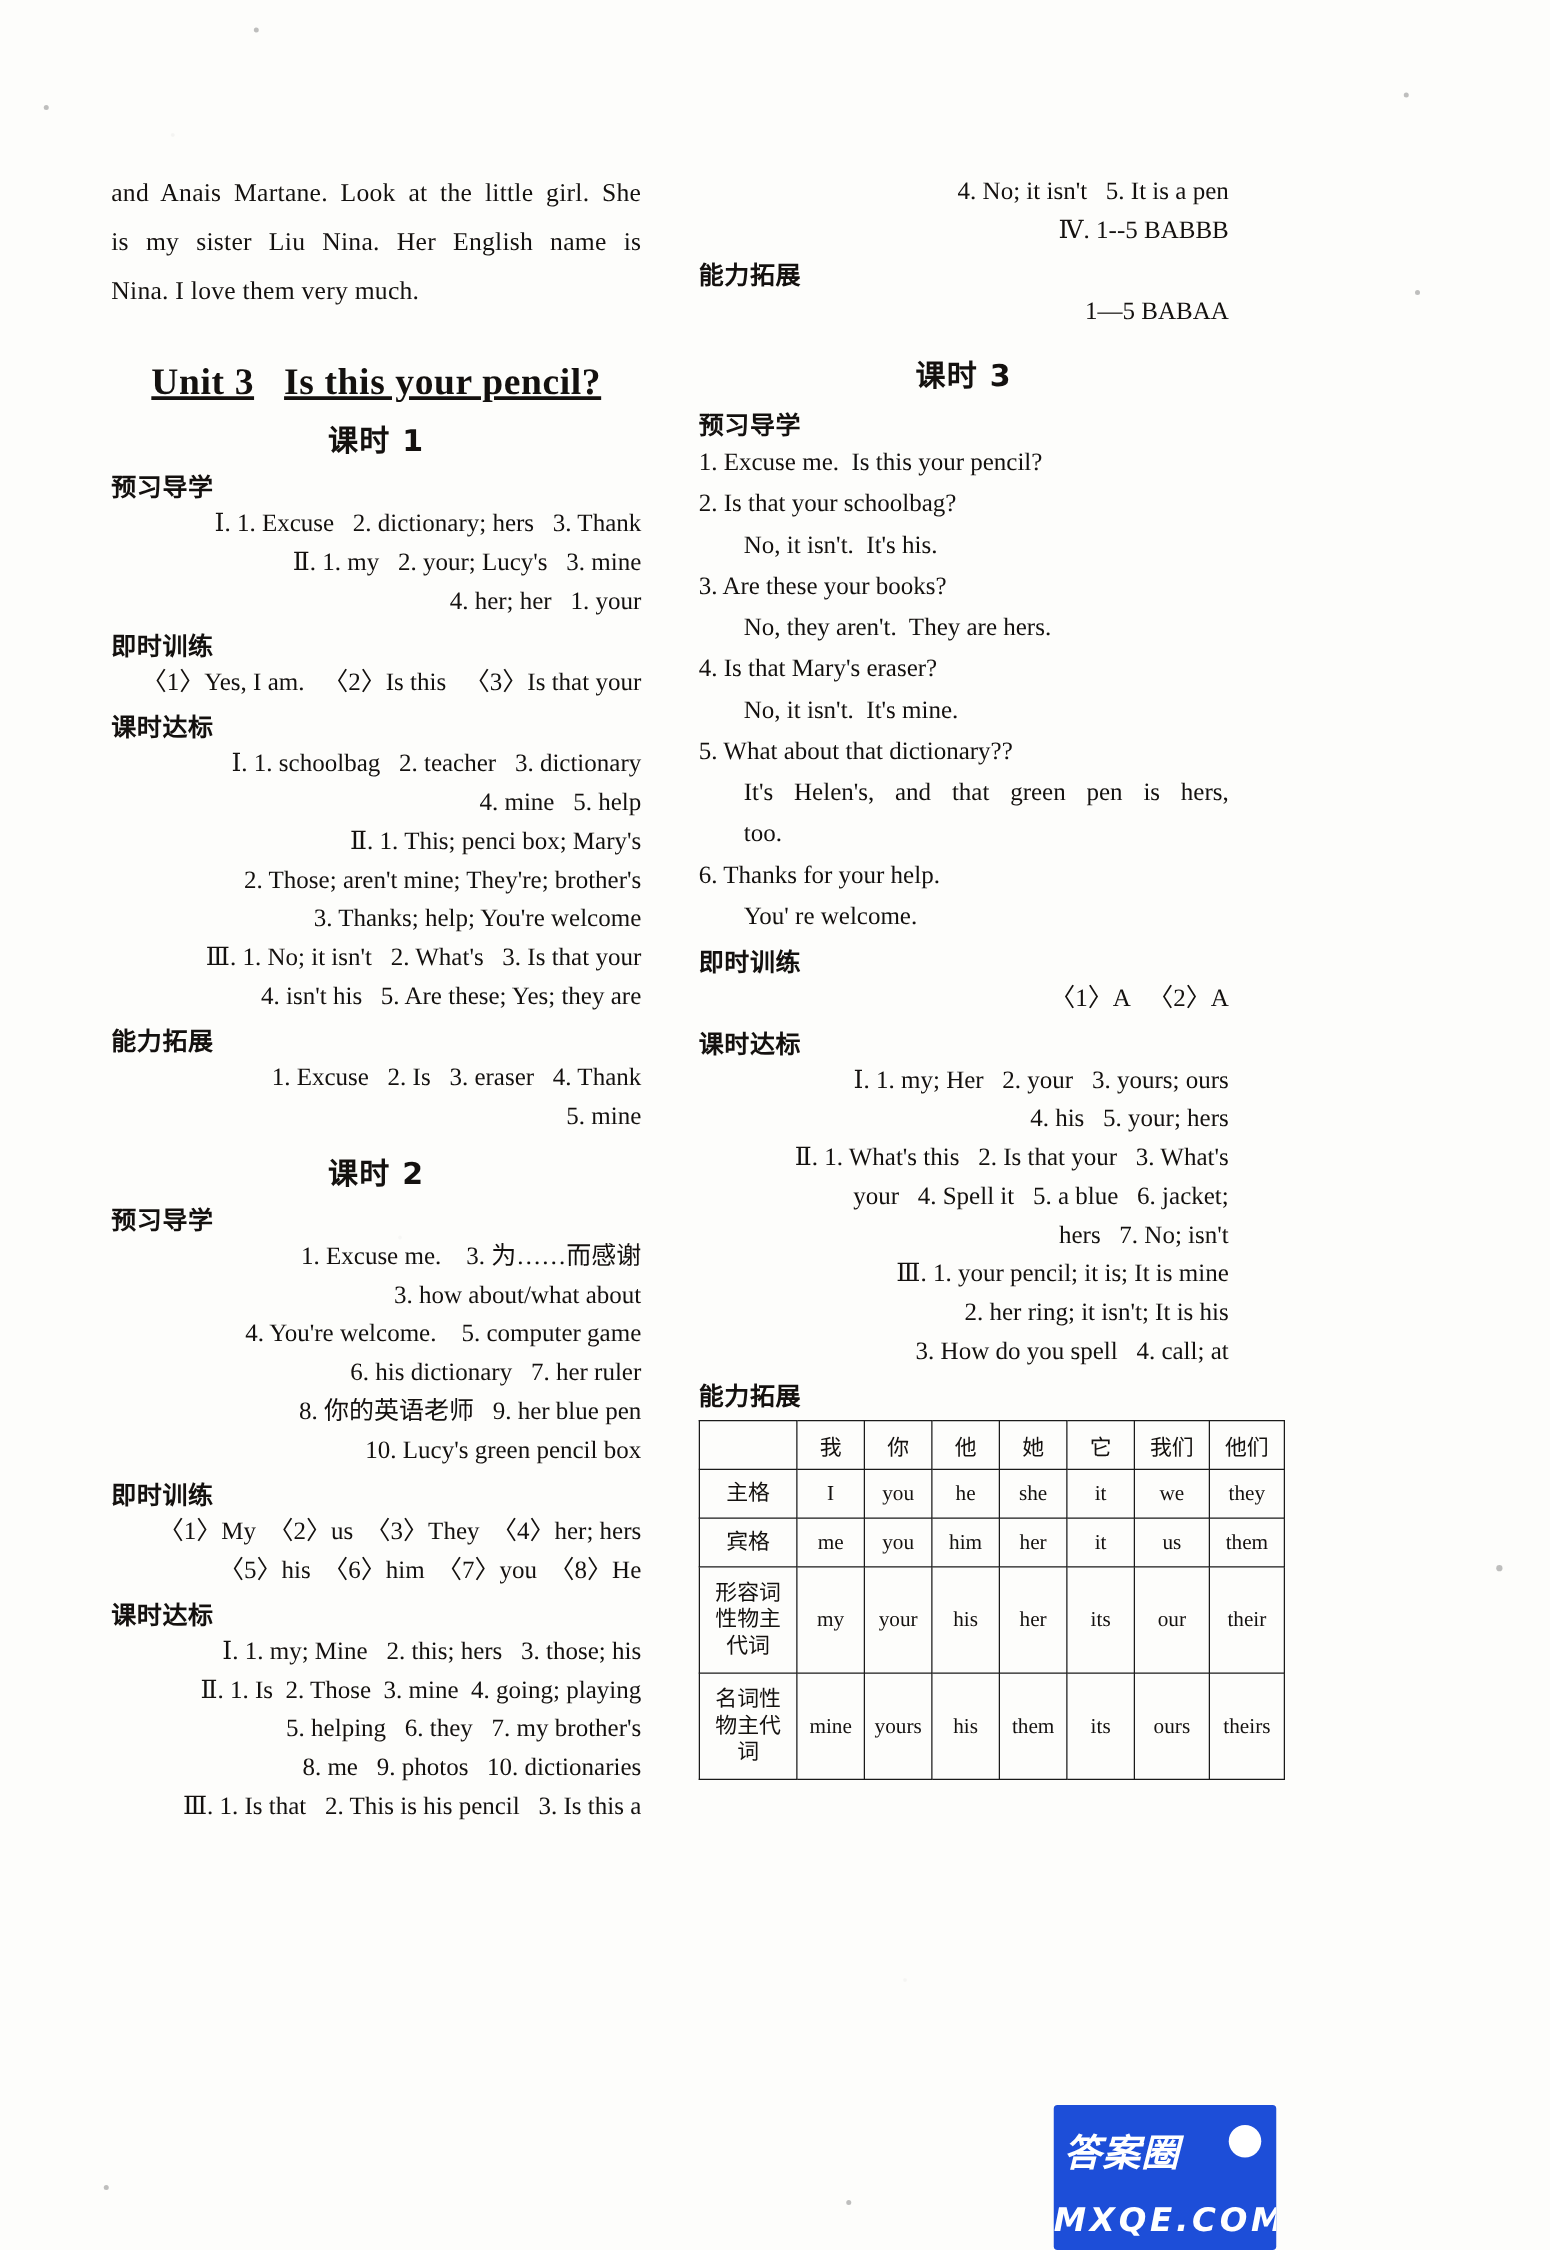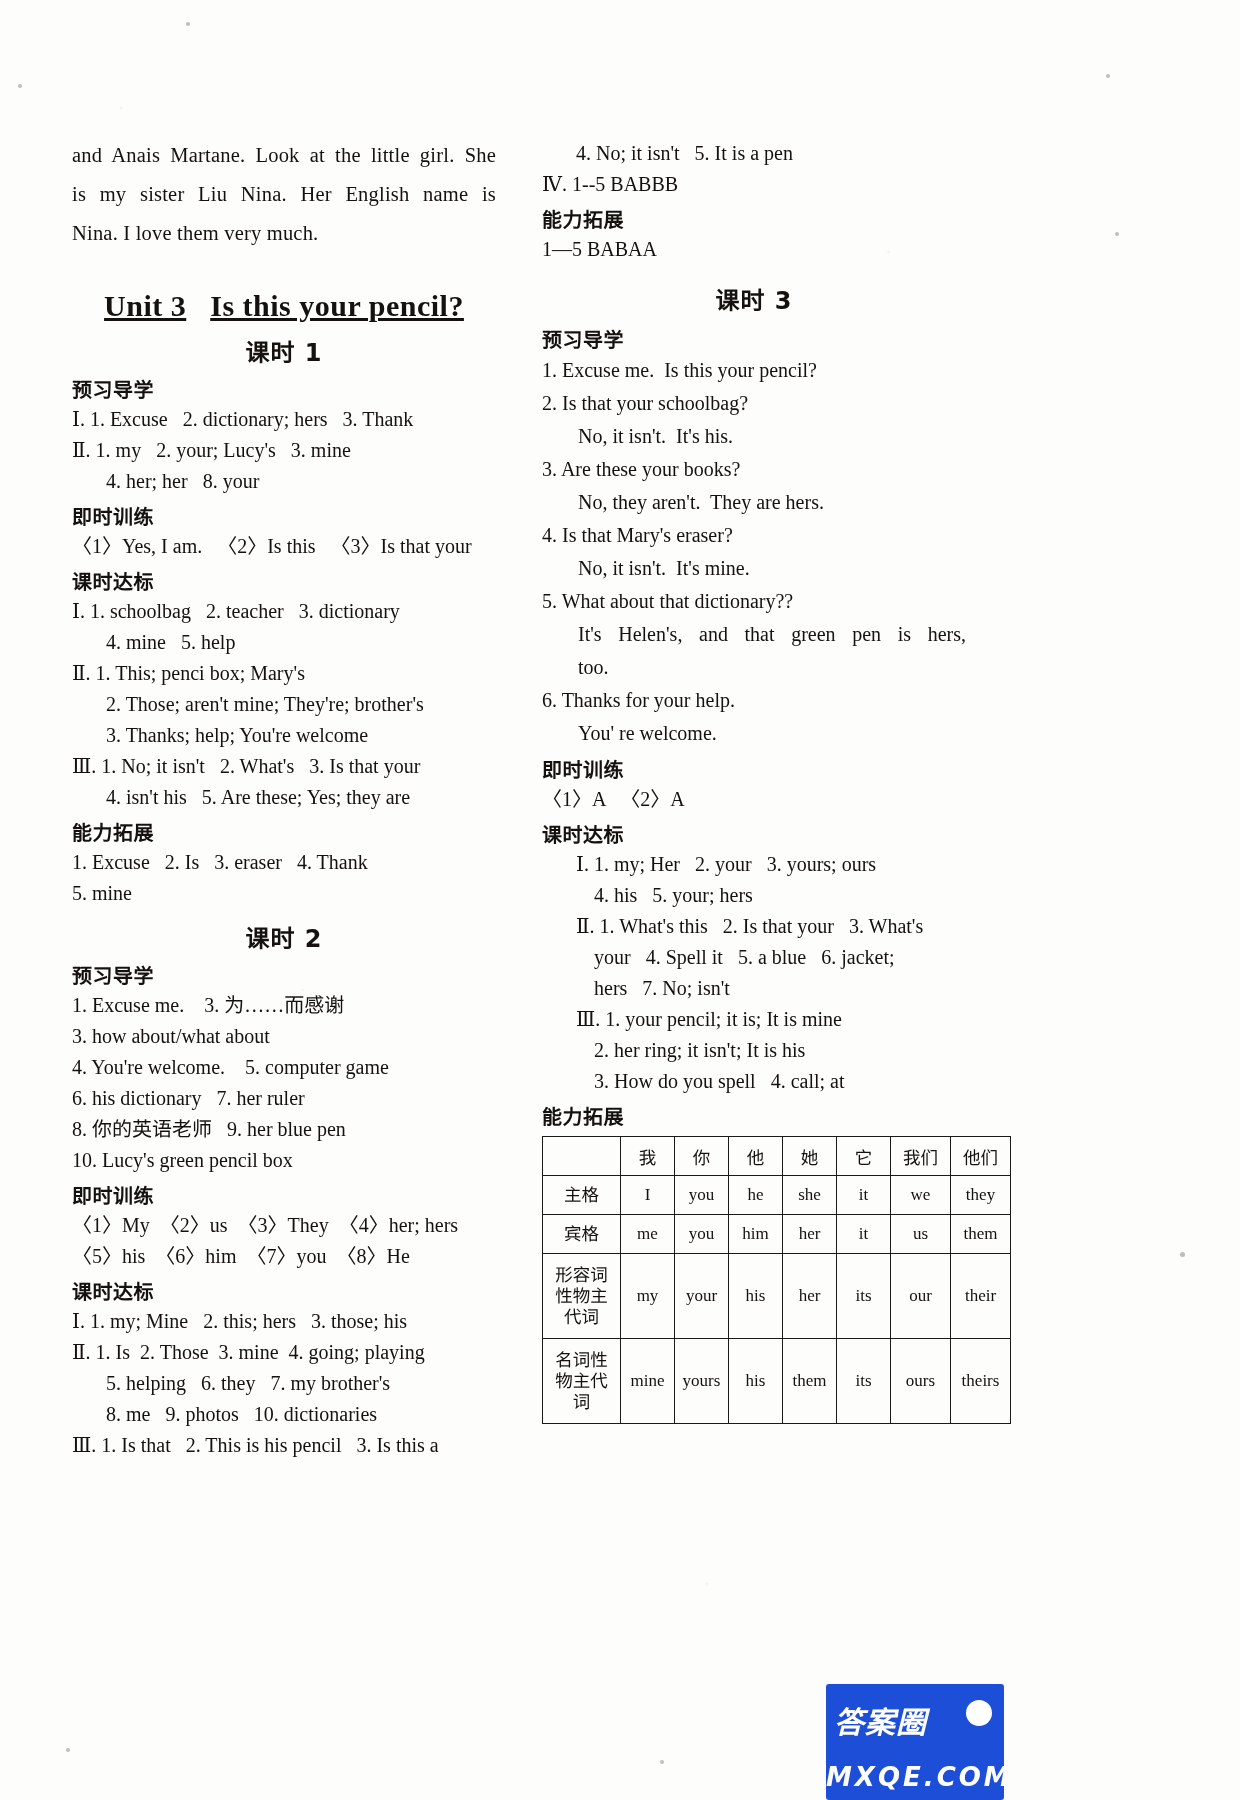--- a/index.html
+++ b/index.html
@@ -17,21 +17,21 @@
     position:absolute;inset:0;
     background:
       radial-gradient(circle at 12% 6%, rgba(0,0,0,.035) 0 1px, transparent 2px),
       radial-gradient(circle at 88% 14%, rgba(0,0,0,.03) 0 1px, transparent 2px),
       radial-gradient(circle at 30% 55%, rgba(0,0,0,.025) 0 1px, transparent 2px),
       radial-gradient(circle at 70% 88%, rgba(0,0,0,.03) 0 1px, transparent 2px);
     pointer-events:none;
   }
   .page{
     position:absolute;
-    left:0;top:0;
+    left:17px;top:0;
     width:1010px;height:1800px;
   }
   .columns{
     position:absolute;
     left:72px;top:138px;
     width:1096px;
     display:flex;
     gap:30px;
   }
   .col{width:424px;}
@@ -80,20 +80,21 @@
     font-size:20px;
     font-weight:bold;
     font-family:"DejaVu Sans","Liberation Sans",sans-serif;
     margin:4px 0 1px 0;
     letter-spacing:.5px;
   }
   .line{
     font-size:20px;
     line-height:31px;
     white-space:pre;
+    text-align:right;
   }
   .line.indent{padding-left:34px;}
   .line.indent2{padding-left:52px;}
 
   
   .qa{
     font-size:20px;
     line-height:33px;
     white-space:pre;
   }
@@ -210,21 +211,21 @@
 
       <div class="unit-title">
         <span class="u-no">Unit 3</span><span>Is this your pencil?</span>
       </div>
 
       <div class="keshi">课时 1</div>
 
       <div class="sec-head">预习导学</div>
       <div class="line">Ⅰ. 1. Excuse   2. dictionary; hers   3. Thank</div>
       <div class="line">Ⅱ. 1. my   2. your; Lucy's   3. mine</div>
-      <div class="line indent">4. her; her   8. your</div>
+      <div class="line indent">4. her; her   1. your</div>
 
       <div class="sec-head">即时训练</div>
       <div class="line">〈1〉Yes, I am.   〈2〉Is this   〈3〉Is that your</div>
 
       <div class="sec-head">课时达标</div>
       <div class="line">Ⅰ. 1. schoolbag   2. teacher   3. dictionary</div>
       <div class="line indent">4. mine   5. help</div>
       <div class="line">Ⅱ. 1. This; penci box; Mary's</div>
       <div class="line indent">2. Those; aren't mine; They're; brother's</div>
       <div class="line indent">3. Thanks; help; You're welcome</div>

